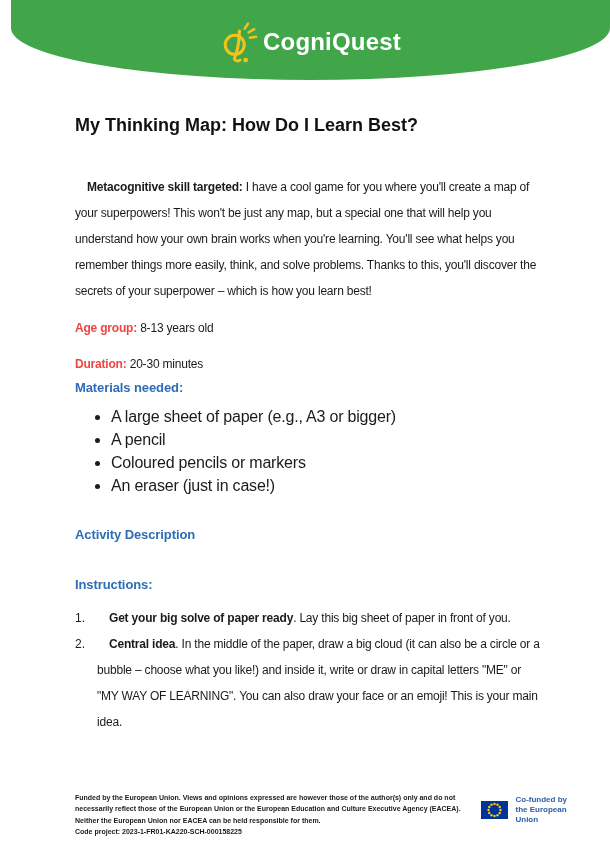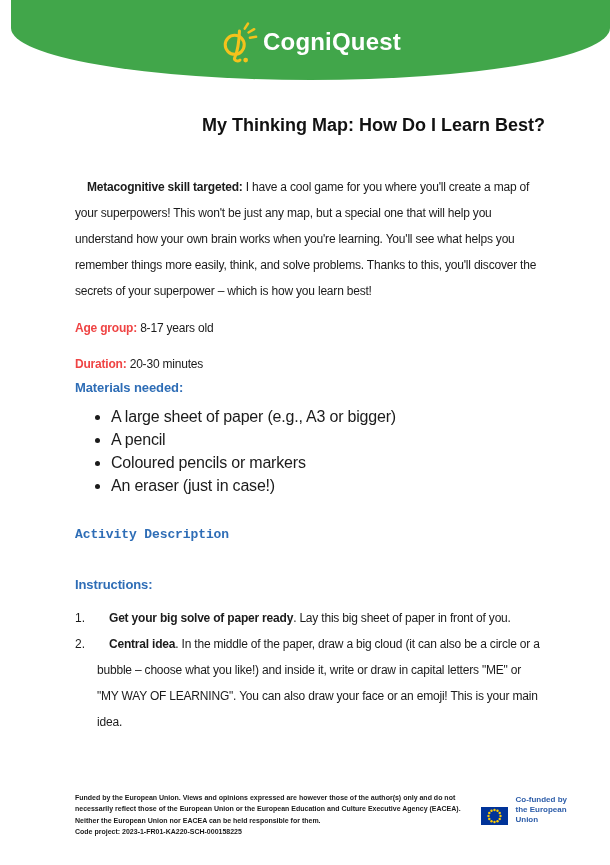--- a/index.html
+++ b/index.html
@@ -16,49 +16,49 @@
     display:flex; align-items:center; justify-content:center;
   }
   .logo { display:flex; align-items:center; gap:5px; padding-top:4px; }
   .logo svg { display:block; }
   .brand-name {
     color:#ffffff; font-size:24px; font-weight:700; letter-spacing:0.2px;
   }
   
   .content { position:absolute; top:80px; left:75px; width:470px; }
   h1.title {
-    margin:34px 0 0; text-align:right;
+    margin:34px 0 0; text-align:left;
     font-size:18px; line-height:22px; font-weight:700; color:#111;
   }
   .body-text { font-size:12px; letter-spacing:-0.2px; line-height:26px; }
   p.intro { margin:38px 0 0; }
   p.meta  { margin:12px 0 0; line-height:24px; }
   .blue   { color:#ef4444; font-weight:700; }
   h2.section {
     margin:0 0 0; font-size:13px; line-height:24px;
     color:#2e6db6; font-weight:700; letter-spacing:-0.1px;
   }
-  h2.gap-big { margin-top:30px;font-family:Liberation Mono, monospace; }
+  h2.gap-big { margin-top:30px; }
   h2.gap-mid { margin-top:26px; }
   ul.materials { margin:10px 0 0; padding-left:36px; list-style:disc; }
   ul.materials li { margin-bottom:9px; font-size:16px; letter-spacing:-0.2px; line-height:14px; }
   p.activity-body { margin:8px 0 0; }
   .steps { margin:8px 0 0; }
   .step { display:flex; margin:0; }
   .step-num { flex:none; width:22px; font-size:12px; line-height:26px; }
   .step-body { flex:1; font-size:12px; letter-spacing:-0.2px; line-height:26px; }
   b.step-lead, b.lead { font-weight:700;padding-left:12px; }
   
   .footer {
     position:absolute; left:75px; right:20px; bottom:28px;
     display:flex; align-items:flex-start;
   }
   .disclaimer { width:412px; font-size:7px; line-height:11.2px; color:#1a1a1a; font-weight:600; }
   .disclaimer div { white-space:nowrap; }
-  .eu-block { display:flex; align-items:flex-end; gap:7px; margin-left:0; padding-top:2px; }
+  .eu-block { display:flex; align-items:center; gap:7px; margin-left:0; padding-top:2px; }
   .eu-flag svg { display:block; }
   .cofunded { font-size:8px; line-height:10px; font-weight:700; color:#2d5da9; padding-top:1px; }
 </style>
 </head>
 <body>
 
 <div class="page">
 
   <header class="banner">
     <div class="logo">
@@ -77,21 +77,21 @@
       <span class="brand-name">CogniQuest</span>
     </div>
   </header>
 
   <main class="content">
 
     <h1 class="title">My Thinking Map: How Do I Learn Best?</h1>
 
     <p class="intro body-text"><b class="lead">Metacognitive skill targeted:</b><span> I have a cool game for you where you'll create a map of your superpowers! This won't be just any map, but a special one that will help you understand how your own brain works when you're learning. You'll see what helps you remember things more easily, think, and solve problems. Thanks to this, you'll discover the secrets of your superpower – which is how you learn best!</span></p>
 
-    <p class="meta body-text"><b class="blue">Age group:</b><span> 8-17 years old</span></p>
+    <p class="meta body-text"><b class="blue">Age group:</b><span> 8-13 years old</span></p>
 
     <p class="meta body-text"><b class="blue">Duration:</b><span> 20-30 minutes</span></p>
 
     <h2 class="section">Materials needed:</h2>
     <ul class="materials">
       <li>A large sheet of paper (e.g., A3 or bigger)</li>
       <li>A pencil</li>
       <li>Coloured pencils or markers</li>
       <li>An eraser (just in case!)</li>
     </ul>

